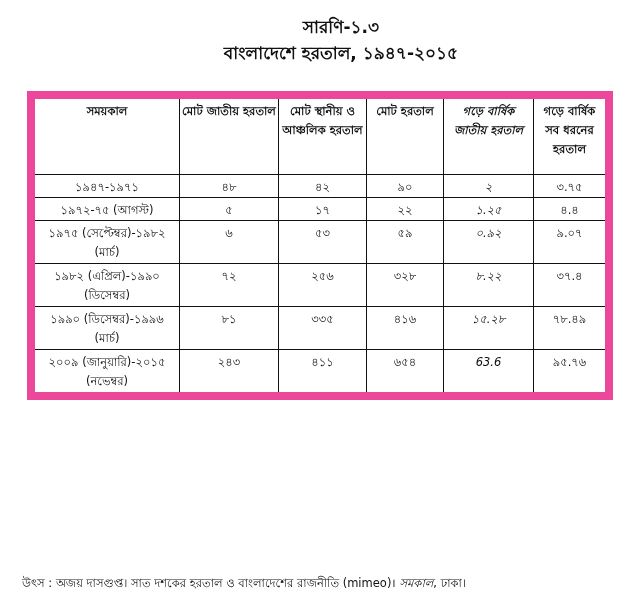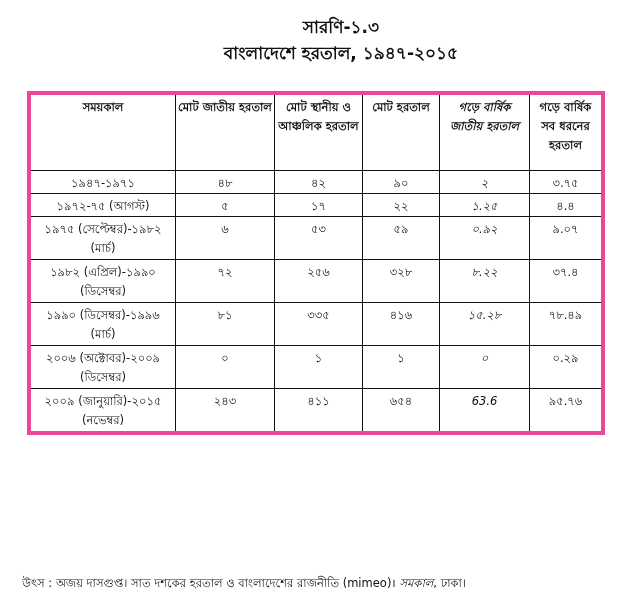--- a/index.html
+++ b/index.html
@@ -2,21 +2,21 @@
 <html><head>
 <meta charset="utf-8">
 <style>
   html, body { margin:0; padding:0; background:#fff; }
   body { width:624px; height:607px; position:relative; overflow:hidden;
          font-family:"DejaVu Sans", sans-serif; color:#111; }
   .title { position:absolute; left:0; width:624px; text-align:center; font-weight:bold;margin-left:29px; }
   .t1 { top:14px; font-size:17px; }
   .t2 { top:40px; font-size:17px; }
   table { position:absolute; left:27px; top:91px; border-collapse:collapse;
-          border:4px solid #ec4899; table-layout:fixed; }
+          border:8px solid #ec4899; table-layout:fixed; }
   th, td { border:1.5px solid #111; text-align:center; vertical-align:top;
            font-size:11.5px; line-height:19px; padding:3px 2px 0 2px; }
   th { font-weight:bold; height:72px; }
   td { font-weight:normal; }
   tr.r1 td { height:17px;border-radius:10px; }
   tr.r2 td { height:39px; }
   .c0 { width:140px; } .c1 { width:94px; } .c2 { width:83px; }
   .c3 { width:72px; } .c4 { width:85px;font-style:italic; } .c5 { width:67px; }
   .source { position:absolute; left:22px; top:575px; font-size:11.5px; white-space:nowrap;text-align:right; }
   .source .it { font-style:italic; }
@@ -73,28 +73,20 @@
       </tr>
       <tr class="r2">
         <td class="c0">১৯৯০ (ডিসেম্বর)-১৯৯৬ (মার্চ)</td>
         <td class="c1">৮১</td>
         <td class="c2">৩৩৫</td>
         <td class="c3">৪১৬</td>
         <td class="c4">১৫.২৮</td>
         <td class="c5">৭৮.৪৯</td>
       </tr>
       <tr class="r2">
-        <td class="c0">২০০৬ (অক্টোবর)-২০০৯ (ডিসেম্বর)</td>
-        <td class="c1">০</td>
-        <td class="c2">১</td>
-        <td class="c3">১</td>
-        <td class="c4">০</td>
-        <td class="c5">০.২৯</td>
-      </tr>
-      <tr class="r2">
         <td class="c0">২০০৯ (জানুয়ারি)-২০১৫ (নভেম্বর)</td>
         <td class="c1">২৪৩</td>
         <td class="c2">৪১১</td>
         <td class="c3">৬৫৪</td>
         <td class="c4">63.6</td>
         <td class="c5">৯৫.৭৬</td>
       </tr>
     </tbody>
 </table>
 

